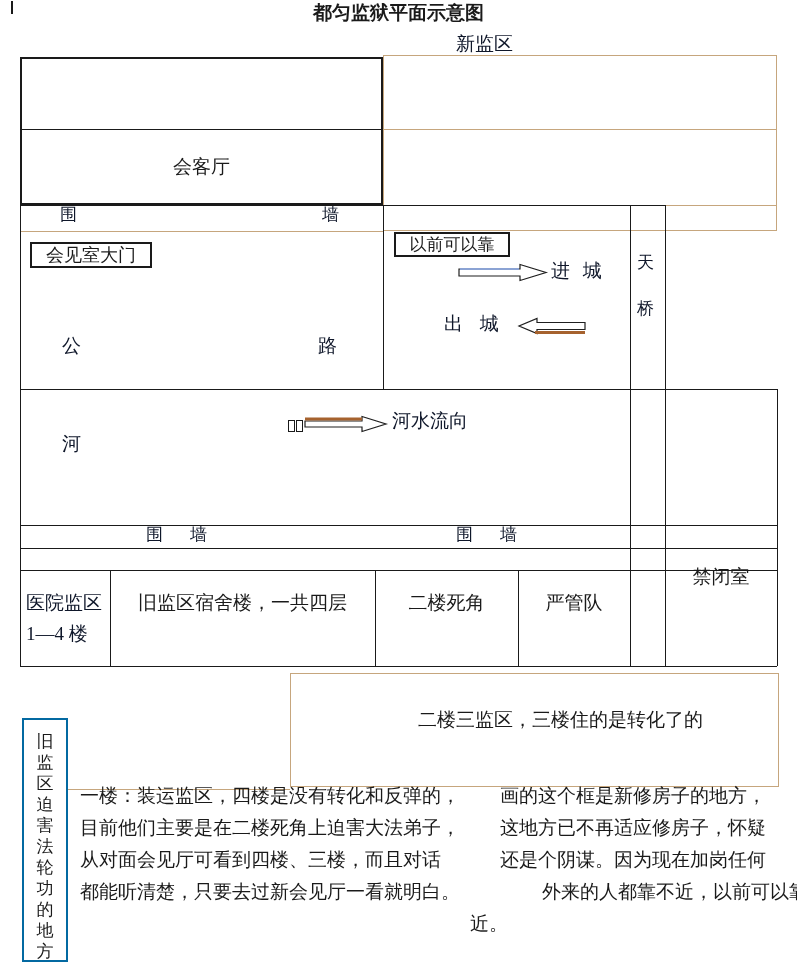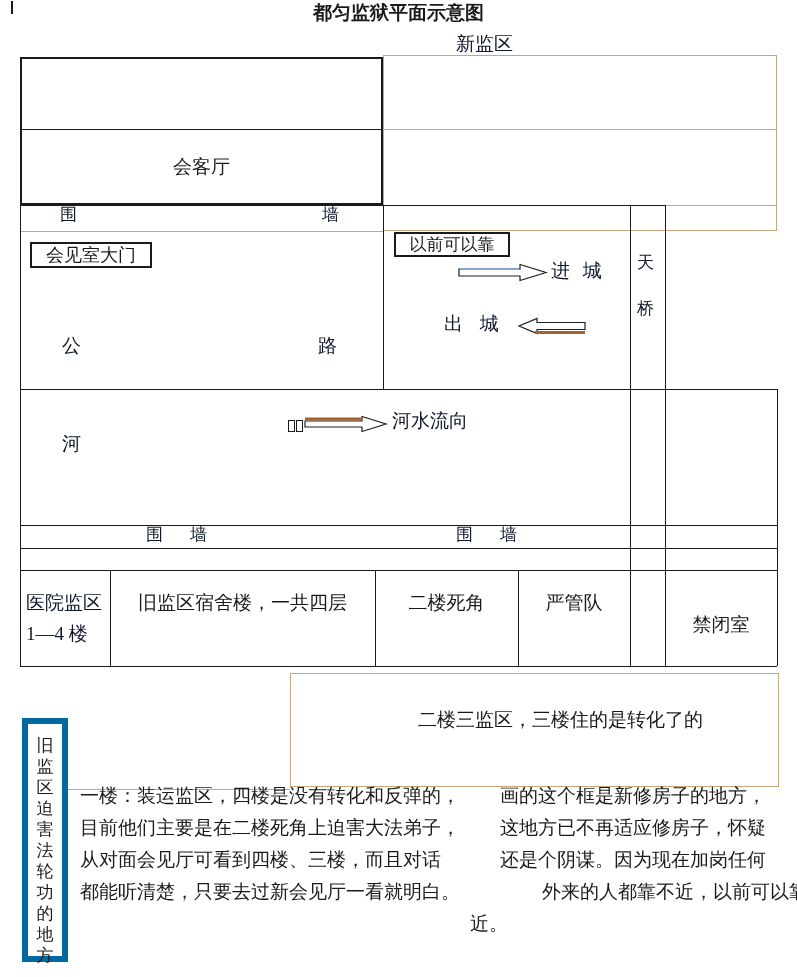--- a/index.html
+++ b/index.html
@@ -10,21 +10,21 @@
   .vl{position:absolute;width:0;border-left:1px solid #1a1a1a;}
   .tan{border-color:#c6a67d;}
   .tbox{position:absolute;box-sizing:border-box;border:1px solid #c6a67d;background:transparent;}
   .bbox{position:absolute;box-sizing:border-box;border:2px solid #1a1a1a;background:#fff;
         display:flex;align-items:center;justify-content:center;}
   .txt{position:absolute;font-size:19px;line-height:1.1;color:#0f172a;white-space:nowrap;}
   .s17{font-size:17px;}
   .cell{position:absolute;box-sizing:border-box;display:flex;align-items:center;justify-content:center;
         font-size:19px;text-align:center;}
   .title{position:absolute;left:0;top:7;width:797px;text-align:center;font-weight:bold;font-size:19px;}
-  .vert-box{position:absolute;box-sizing:border-box;border:6px solid #0369a1;}
+  .vert-box{position:absolute;box-sizing:border-box;border:2px solid #0369a1;}
   .vert-text{margin:11px auto 0;width:20px;font-size:17px;line-height:21px;word-break:break-all;text-align:center;}
   .para{position:absolute;font-size:19px;line-height:32px;white-space:nowrap;}
   .ind1{padding-left:30px;}
   .ind2{padding-left:72px;}
   .sq{position:absolute;box-sizing:border-box;width:7px;height:12px;border:1px solid #1a1a1a;background:#fff;}
   .cursor{position:absolute;width:2px;height:13px;background:#1a1a1a;}
   svg{position:absolute;overflow:visible;}
 </style>
 </head>
 <body>
@@ -99,21 +99,21 @@
   <div class="vl" style="left:518px;top:570px;height:96px;"></div>
   <div class="hl" style="left:20px;top:666px;width:757px;"></div>
 
   <div class="txt" style="left:26px;top:587px;line-height:31px;">
     <div>医院监区</div>
     <div>1—4 楼</div>
   </div>
   <div class="cell" style="left:110px;top:570px;width:265px;height:66px;">旧监区宿舍楼，一共四层</div>
   <div class="cell" style="left:375px;top:570px;width:143px;height:66px;">二楼死角</div>
   <div class="cell" style="left:518px;top:570px;width:112px;height:66px;">严管队</div>
-  <div class="cell" style="left:665px;top:592px;width:112px;height:66px;">禁闭室</div>
+  <div class="cell" style="left:665px;top:544px;width:112px;height:66px;">禁闭室</div>
 
   <div class="tbox" style="left:290px;top:673px;width:489px;height:114px;"></div>
   <div class="cell" style="left:290px;top:702px;width:541px;height:36px;">二楼三监区，三楼住的是转化了的</div>
   <div class="hl tan" style="left:66px;top:789px;width:224px;"></div>
 
   <div class="vert-box" style="left:22px;top:718px;width:46px;height:244px;">
     <div class="vert-text">旧监区迫害法轮功的地方</div>
   </div>
 
   <div class="para" style="left:80px;top:780px;">

